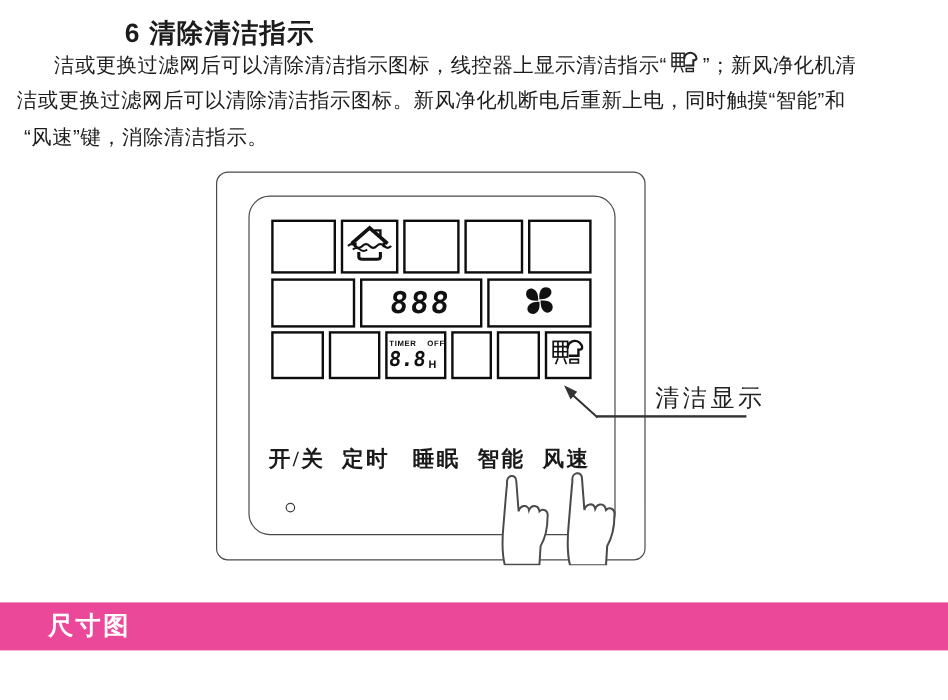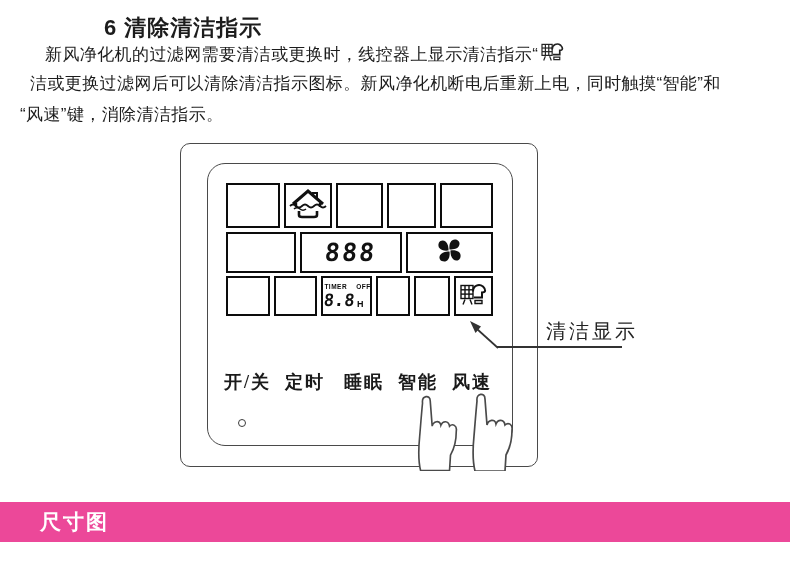--- a/index.html
+++ b/index.html
@@ -3,21 +3,21 @@
 <meta charset="utf-8">
 <style>
   * { margin:0; padding:0; box-sizing:border-box; }
   html,body { width:790px; height:583px; background:#ffffff; overflow:hidden; }
   body { position:relative; font-family:"Liberation Sans", sans-serif; color:#1c1c1c; }
 
   
   .doc-heading { position:absolute; left:104px; top:13px; font-size:22px; font-weight:bold; letter-spacing:1px; }
   .doc-line { position:absolute; font-size:17px; letter-spacing:0.4px; white-space:nowrap; }
   .doc-line.l1 { left:45px; top:41px; display:flex; align-items:center; }
-  .doc-line.l2 { left:30px; top:72px; }
+  .doc-line.l2 { left:14px; top:72px; }
   .doc-line.l3 { left:20px; top:103px;text-align:center; }
   .inline-icon { display:inline-block; margin:0 2px; vertical-align:middle; }
 
   
   .ctrl-outer { position:absolute; left:180px; top:143px; width:358px; height:324px;
                 border:1.6px solid #4a4a4a; border-radius:10px; background:#fff; }
   .ctrl-inner { position:absolute; left:207px; top:163px; width:306px; height:283px;
                 border:1.6px solid #4a4a4a; border-radius:18px; background:#fff; }
 
   .lcd { position:absolute; left:226px; top:183px; width:267px; height:133px; }
@@ -66,36 +66,37 @@
   .banner { position:absolute; left:0; top:502px; width:790px; height:40px; background:#ec4899; }
   .banner-label { position:absolute; left:40px; top:0; line-height:40px; font-size:21px;
                   font-weight:bold; color:#ffffff; letter-spacing:2px; }
 </style>
 </head>
 <body>
 
 <div class="doc-heading">6 清除清洁指示</div>
 
 <div class="doc-line l1">
-  <span>新风净化机的过滤网需要清洁或更换时，线控器上显示清洁指示“</span>
+  <span>洁或更换过滤网后可以清除清洁指示图标，线控器上显示清洁指示“</span>
   <span class="inline-icon">
     <svg width="26" height="22" viewBox="0 0 30 26">
       <g stroke="#222" fill="none" stroke-width="1.4">
         <rect x="2" y="4" width="12" height="13"></rect>
         <line x1="6" y1="4" x2="6" y2="17"></line>
           <line x1="10" y1="4" x2="10" y2="17"></line>
         <line x1="2" y1="8.3" x2="14" y2="8.3"></line>
           <line x1="2" y1="12.6" x2="14" y2="12.6"></line>
         <path d="M14,10 C14,4 20,2 24,5 C27,8 27,11 23,11 L23,16 L15,16" stroke-width="2"></path>
         <path d="M16,19 h7 v3 h-7 z"></path>
         <line x1="6" y1="18" x2="4" y2="23"></line>
           <line x1="11" y1="18" x2="13" y2="23"></line>
       </g>
     </svg>
   </span>
+  <span>”；新风净化机清</span>
 </div>
 <div class="doc-line l2">洁或更换过滤网后可以清除清洁指示图标。新风净化机断电后重新上电，同时触摸“智能”和</div>
 <div class="doc-line l3">“风速”键，消除清洁指示。</div>
 
 <div class="ctrl-outer"></div>
 <div class="ctrl-inner"></div>
 
 <div class="lcd">
 
   <div class="cell r1 r1c1"></div>

